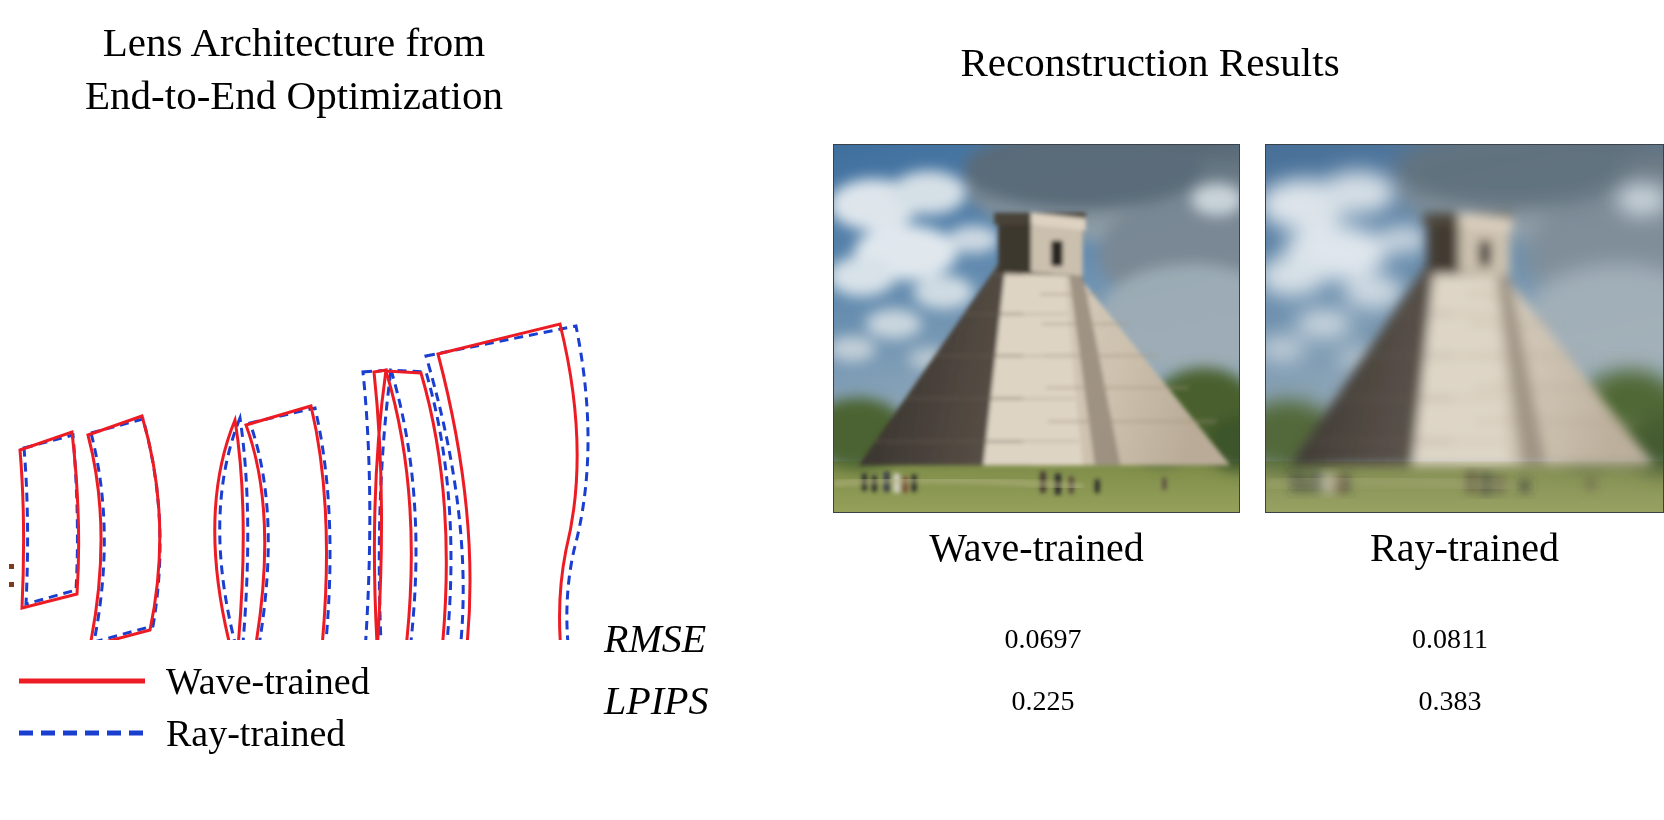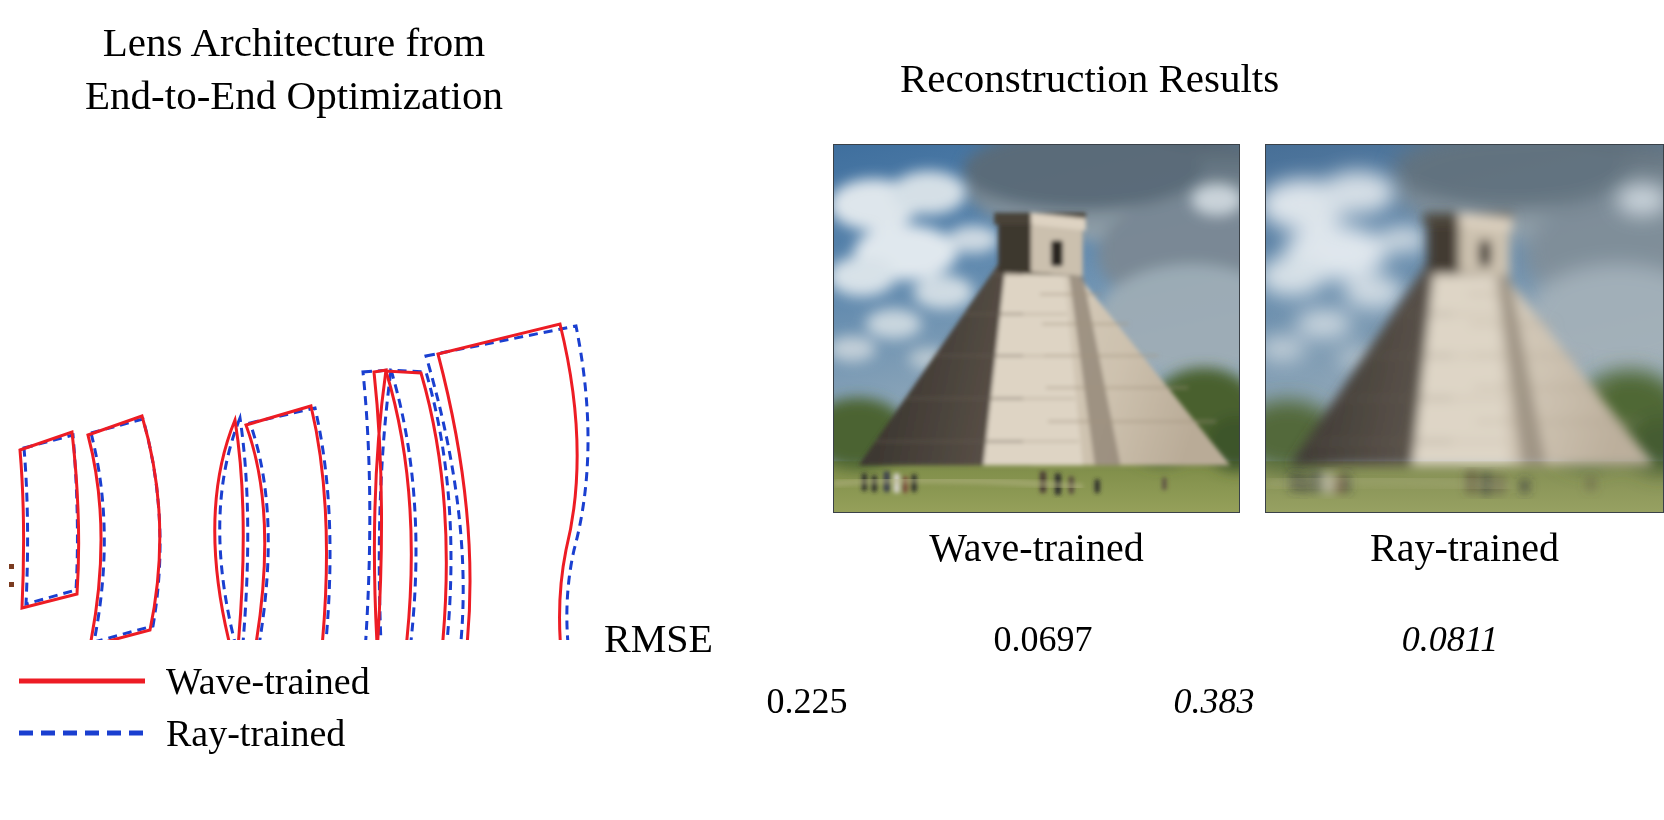--- a/index.html
+++ b/index.html
@@ -30,23 +30,23 @@
     white-space: pre-line;
     text-align: center;
   }
   #left-title {
     left: 24px;
     top: 16px;
     width: 540px;
   }
   #right-title {
     left: 900px;
-    top: 52px;
+    top: 36px;
     width: 500px;
-    text-align: left;
+    text-align: center;
   }
 
   
   #lens-diagram {
     position: absolute;
     left: 0px;
     top: 120px;
     width: 620px;
     height: 520px;
   }
@@ -131,29 +131,30 @@
     height: 62px;
   }
   .metric-name {
     width: 236px;
     flex: 0 0 236px;
     font-size: 40px;
     line-height: 1;
     text-align: left;
     padding-left: 4px;
     box-sizing: border-box;
+    font-style: italic;
   }
   .metric-val {
     width: 414px;
     flex: 0 0 414px;
-    font-size: 36px;
+    font-size: 28px;
     line-height: 1;
     text-align: center;
   }
-  .metric-val.second { width: 400px; flex: 0 0 400px; font-style: italic; }
+  .metric-val.second { width: 400px; flex: 0 0 400px; }
 </style>
 </head>
 <body>
 
 <div id="figure">
 
   <div class="panel-title" id="left-title">Lens Architecture from
 End-to-End Optimization</div>
 
   <div id="lens-diagram">
@@ -455,19 +456,20 @@
 
   <div id="metrics">
 
     <div class="metric-row">
       <span class="metric-name">RMSE</span>
       <span class="metric-val">0.0697</span>
       <span class="metric-val second">0.0811</span>
     </div>
 
     <div class="metric-row">
+      <span class="metric-name">LPIPS</span>
       <span class="metric-val">0.225</span>
       <span class="metric-val second">0.383</span>
     </div>
 
   </div>
 
 </div>
 
 </body></html>

